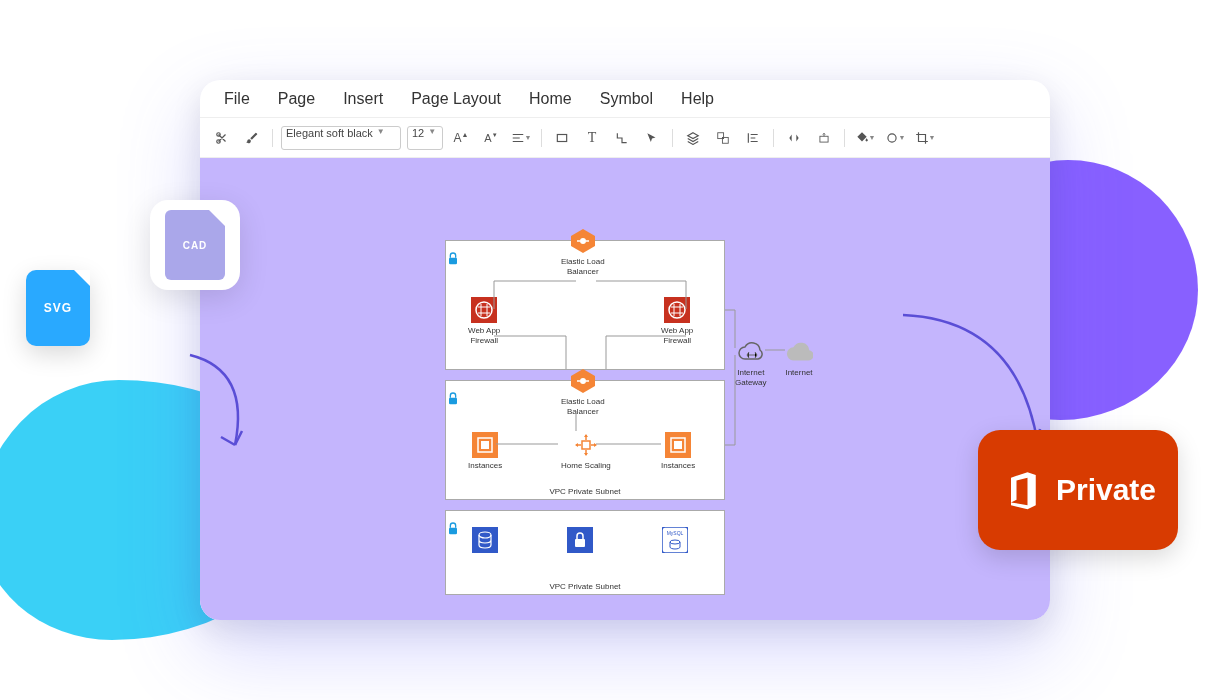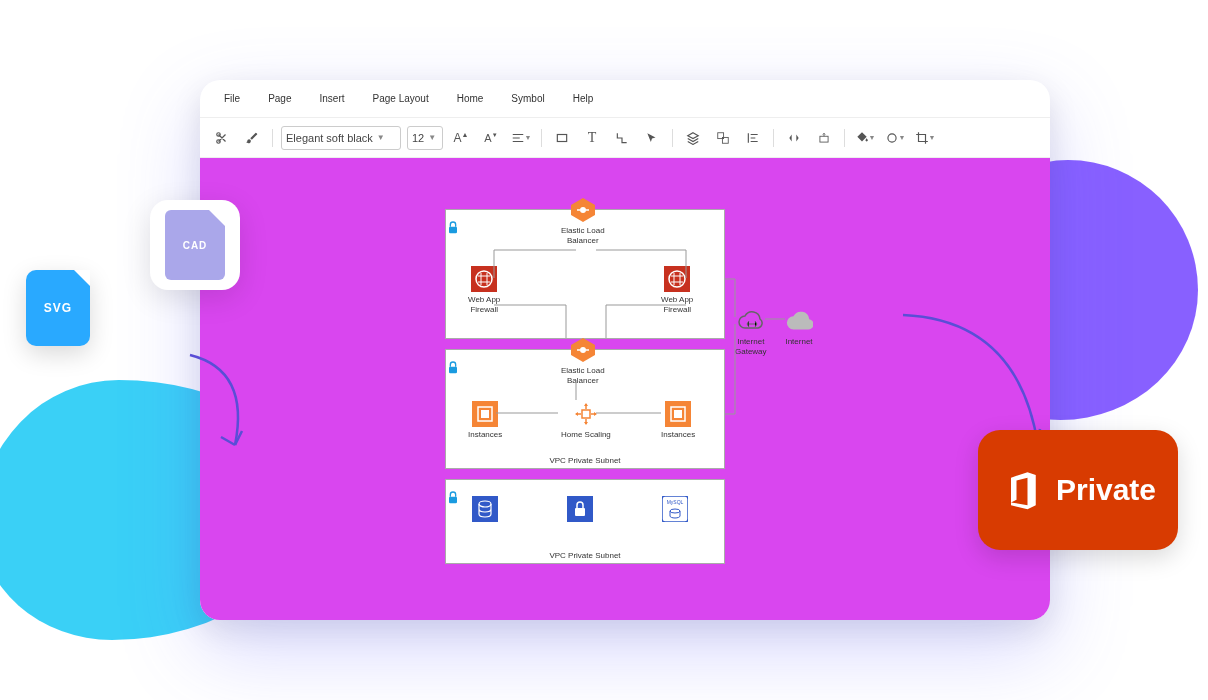--- a/index.html
+++ b/index.html
@@ -6,31 +6,31 @@
 body { font-family: -apple-system, BlinkMacSystemFont, "Segoe UI", sans-serif; background: #fff; width: 1208px; height: 700px; position: relative; overflow: hidden; }
 
 
 .blob-cyan { position: absolute; left: -20px; top: 380px; width: 330px; height: 260px; background: #2fcdf5; border-radius: 42% 58% 60% 40% / 55% 45% 55% 45%; opacity: 0.95; z-index: 1; }
 .blob-purple { position: absolute; right: 10px; top: 160px; width: 250px; height: 260px; background: #7b4fff; border-radius: 48% 52% 55% 45% / 50% 50% 50% 50%; opacity: 0.9; z-index: 1; }
 
 
 .app-window { position: absolute; left: 200px; top: 80px; width: 850px; height: 540px; background: #fff; border-radius: 20px; box-shadow: 0 30px 80px rgba(100,100,255,0.25), 0 10px 30px rgba(0,0,0,0.1); z-index: 5; overflow: hidden; }
 
 .menubar { display: flex; align-items: center; height: 38px; padding: 0 12px; border-bottom: 1px solid #eee; gap: 4px; }
-.menubar-item { padding: 4px 12px; font-size: 10px; color: #333; cursor: pointer; border-radius: 3px; }
+.menubar-item { padding: 4px 12px; font-size: 16px; color: #333; cursor: pointer; border-radius: 3px; }
 
 .toolbar { display: flex; align-items: center; height: 40px; padding: 0 10px; border-bottom: 1px solid #eee; gap: 6px; }
 .tool-btn { width: 24px; height: 24px; display: flex; align-items: center; justify-content: center; cursor: pointer; border-radius: 3px; color: #555; }
 .tool-sep { width: 1px; height: 18px; background: #ddd; margin: 0 2px; }
-.tool-dropdown { display: flex; align-items: center; height: 24px; border: 1px solid #ccc; border-radius: 3px; padding: 0 4px; font-size: 11px; color: #444; cursor: pointer; background: #fff; }
+.tool-dropdown { display: flex; align-items: flex-start; height: 24px; border: 1px solid #ccc; border-radius: 3px; padding: 0 4px; font-size: 11px; color: #444; cursor: pointer; background: #fff; }
 .tool-dropdown .caret { margin-left: 4px; font-size: 8px; color: #888; }
 .font-dd { width: 120px; }
 .size-dd { width: 36px; }
 
-.canvas-area { position: relative; background: #d946ef; height: calc(100% - 78px); display: flex; align-items: center; justify-content: center; padding-top: 20px; }
+.canvas-area { position: relative; background: #c4b5fd; height: calc(100% - 78px); display: flex; align-items: flex-end; justify-content: center; padding-top: 20px; }
 
 
 .diagram { position: relative; width: 380px; height: 380px; }
 .diag-group { position: absolute; border: 1px solid #aaa; background: #fff; }
 .grp1 { left: 10px; top: 0; width: 280px; height: 130px; }
 .grp2 { left: 10px; top: 140px; width: 280px; height: 120px; }
 .grp3 { left: 10px; top: 270px; width: 280px; height: 85px; }
 
 .lock-icon { position: absolute; left: -1px; top: 10px; width: 16px; height: 16px; }
 .diag-node { position: absolute; display: flex; flex-direction: column; align-items: center; gap: 2px; }

